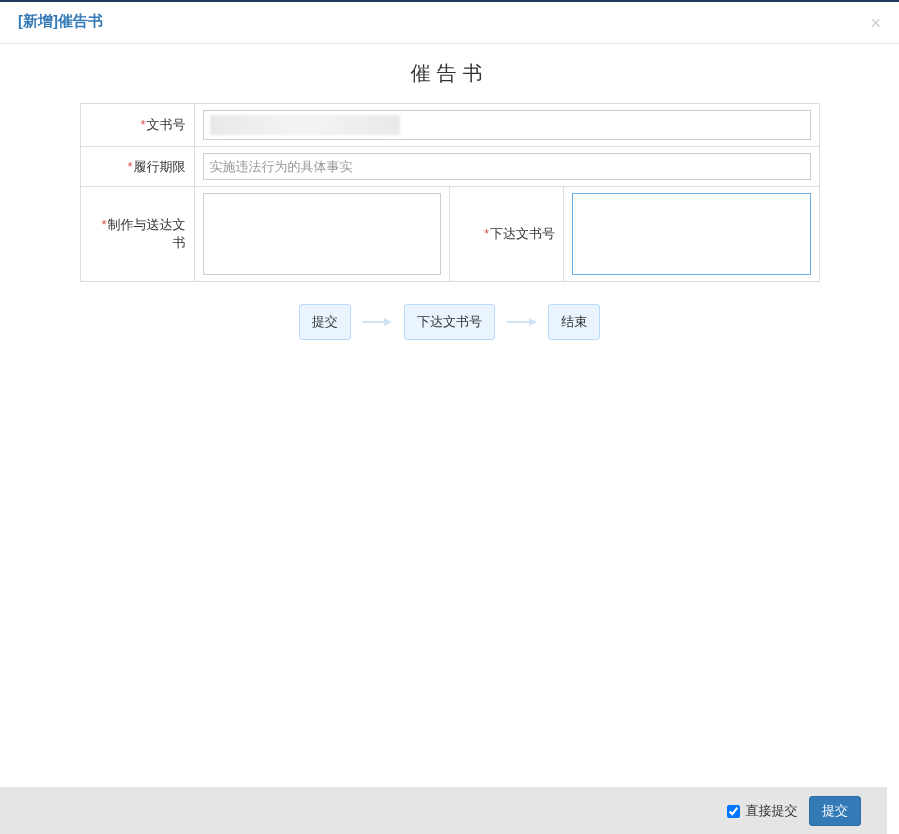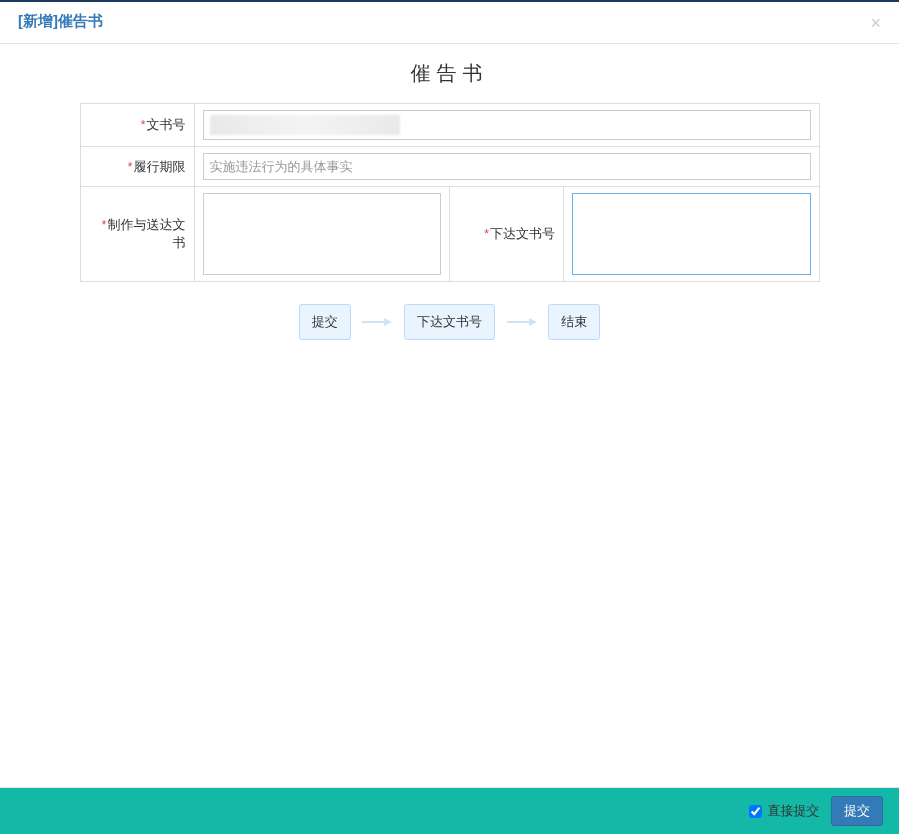--- a/index.html
+++ b/index.html
@@ -114,25 +114,25 @@
   .wf-arrow::before{
     content:""; position:absolute; left:0; top:3px; width:22px; height:2px; background:#cfe3f6;
   }
   .wf-arrow::after{
     content:""; position:absolute; right:0; top:0;
     border-left:8px solid #cfe3f6; border-top:4px solid transparent; border-bottom:4px solid transparent;
   }
 
   .modal-footer {
     position: absolute;
-    bottom: 0; left: 0; right: 0;
+    bottom: 0; left: 0; right: 12px;
     border-top: 1px solid #e5e5e5;
-    padding: 8px 16px;
+    padding: 8px 26px;
     text-align: right;
-    background: #14b8a6;
+    background: #e5e5e5;
   }
   .chk { vertical-align: middle; margin-right: 2px; }
   .chk-label { vertical-align: middle; margin-right: 8px; font-size:13px; }
   .btn-primary {
     background: #337ab7;
     color: #fff;
     border: 1px solid #2e6da4;
     padding: 5px 12px;
     border-radius: 3px;
     font-size: 13px;

